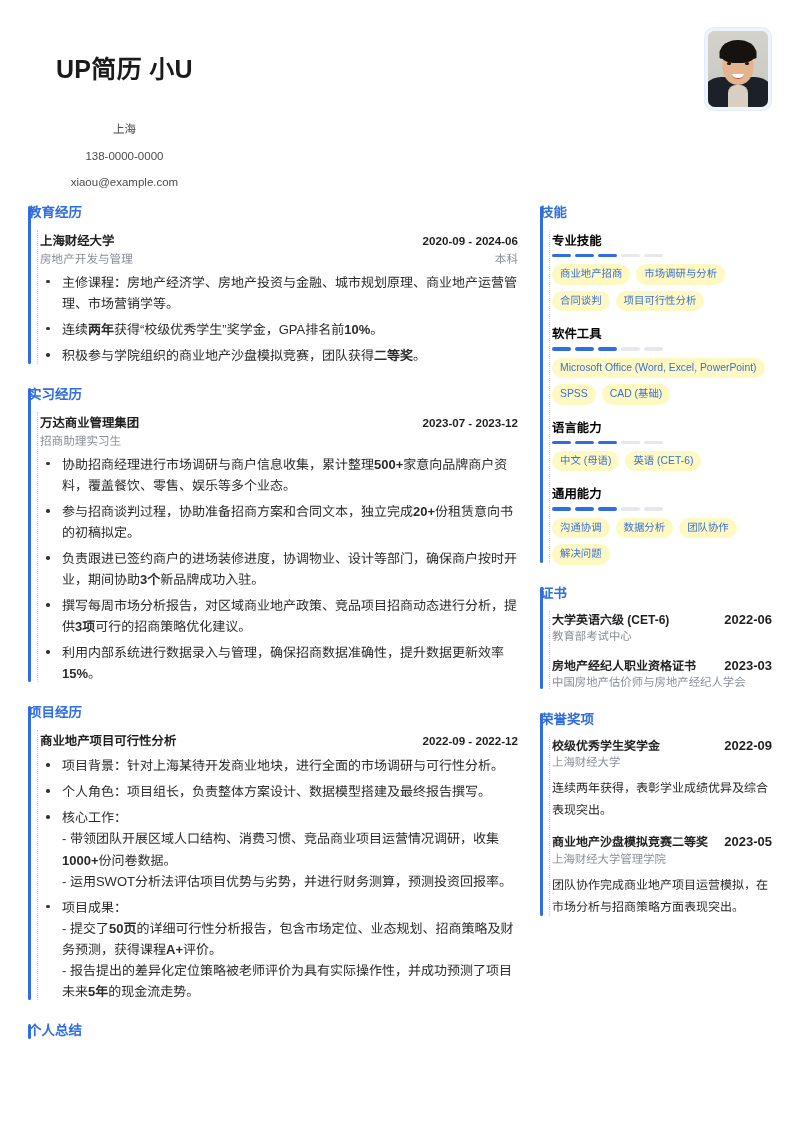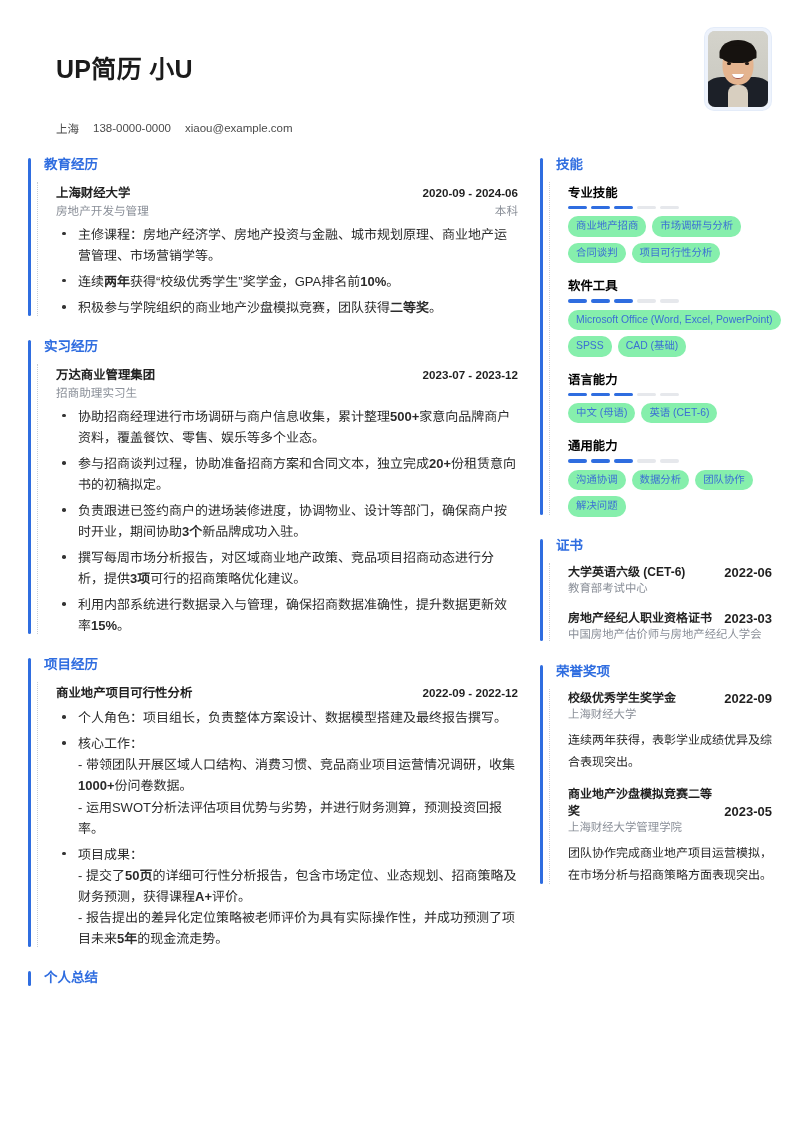--- a/index.html
+++ b/index.html
@@ -37,20 +37,21 @@
     color: #1b1b1b;
     line-height: 1.2;
   }
   .contact-row {
     margin-top: 36px;
     display: flex;
     align-items: center;
     gap: 14px;
     font-size: 11.5px;
     color: #4a4a4a;
+    flex-direction: column;
   }
   .contact-item { white-space: nowrap; }
 
   .photo-frame {
     width: 66px;
     height: 82px;
     border-radius: 9px;
     background: #eef3fc;
     padding: 3px;
     box-shadow: 0 0 0 1px #e4ecf9;
@@ -113,21 +114,21 @@
 
   
   .section { position: relative; margin-bottom: 20px; }
   .section-bar {
     position: absolute;
     left: 0; top: 2px; bottom: 2px;
     width: 3px;
     background: #2f6de0;
     border-radius: 2px;
   }
-  .section-inner { padding-left: 16px; position: relative; }
+  .section-inner { position: relative; }
   .section-dotted {
     position: absolute;
     left: 9px; top: 26px; bottom: 2px;
     border-left: 1px dotted #c9cdd4;
   }
   .section-title {
     font-size: 13.5px;
     font-weight: 700;
     color: #2f6de0;
     line-height: 1.4;
@@ -200,35 +201,35 @@
   }
   .rating .seg {
     width: 19px; height: 3.5px;
     border-radius: 2px;
     background: #e6e8ec;
   }
   .rating .seg.on { background: #2f6de0; }
   .tags { display: flex; flex-wrap: wrap; gap: 6px; }
   .tag {
     display: inline-block;
-    background: #86efac;
+    background: #fef9c3;
     color: #3b6fd4;
     font-size: 10.4px;
     line-height: 1;
     padding: 5px 8px;
     border-radius: 10px;
     white-space: nowrap;
   }
 
   .side-entry { margin-bottom: 13px; }
   .side-entry:last-child { margin-bottom: 0; }
   .side-row1 {
     display: flex;
     justify-content: space-between;
-    align-items: flex-end;
+    align-items: flex-start;
     gap: 4px;
   }
   .side-title { font-size: 12px; font-weight: 700; color: #1f1f1f; line-height: 1.35; }
   .side-date { font-size: 13px; font-weight: 700; color: #1f1f1f; white-space: nowrap; }
   .side-sub { font-size: 11.4px; color: #8a8f98; line-height: 1.4; margin-top: 1px; }
   .side-desc { font-size: 12px; color: #2b2b2b; line-height: 1.85; margin-top: 6px; }
 </style>
 </head>
 <body>
 
@@ -320,20 +321,21 @@
         <div class="section-inner">
           <div class="section-dotted"></div>
           <div class="section-title">项目经历</div>
           <div class="section-body">
             <div class="entry">
               <div class="entry-row1">
                 <span class="entry-title">商业地产项目可行性分析</span>
                 <span class="entry-date">2022-09 - 2022-12</span>
               </div>
               <ul class="bullets">
+                  <li>项目背景：针对上海某待开发商业地块，进行全面的市场调研与可行性分析。</li>
                   <li>个人角色：项目组长，负责整体方案设计、数据模型搭建及最终报告撰写。</li>
                   <li>核心工作：<span class="li-sub">- 带领团队开展区域人口结构、消费习惯、竞品商业项目运营情况调研，收集<b>1000+</b>份问卷数据。</span><span class="li-sub">- 运用SWOT分析法评估项目优势与劣势，并进行财务测算，预测投资回报率。</span></li>
                   <li>项目成果：<span class="li-sub">- 提交了<b>50页</b>的详细可行性分析报告，包含市场定位、业态规划、招商策略及财务预测，获得课程<b>A+</b>评价。</span><span class="li-sub">- 报告提出的差异化定位策略被老师评价为具有实际操作性，并成功预测了项目未来<b>5年</b>的现金流走势。</span></li>
                 </ul>
             </div>
           </div>
         </div>
       </div>
 
       <div class="section">

